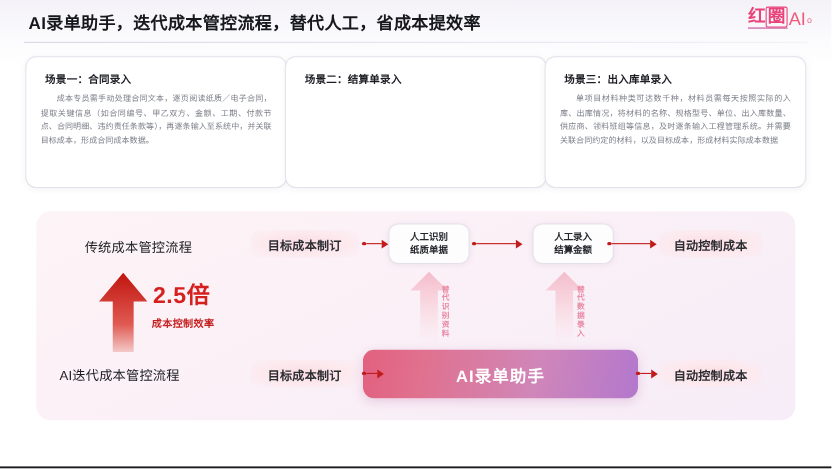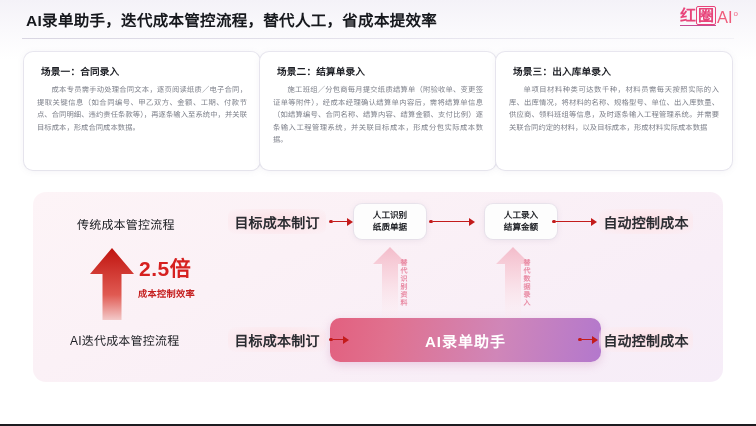--- a/index.html
+++ b/index.html
@@ -42,21 +42,21 @@
   .header-title {
     font-size: 15.5px;
     font-weight: 700;
     color: #16181d;
     letter-spacing: .3px;
     white-space: nowrap;
   }
   .logo {
     margin-left: auto;
     display: flex;
-    align-items: center;
+    align-items: flex-end;
     position: relative;
     top: -2px;
   }
   .logo-cn {
     font-size: 16px;
     font-weight: 700;
     color: #e8447a;
     letter-spacing: 0px;
     line-height: 1;
     border-bottom: 1.5px solid #c44b93;
@@ -127,21 +127,21 @@
 
   .row-label {
     position: absolute;
     font-size: 12px;
     font-weight: 400;
     color: #1b1d22;
     white-space: nowrap;
     letter-spacing: .2px;
   }
   .row-label.traditional { left: 77px; top: 215px; }
-  .row-label.ai          { left: 70px; top: 331px; }
+  .row-label.ai          { left: 54px; top: 331px; }
 
   
   .big-arrow {
     position: absolute;
     left: 90px; top: 248px;
     width: 44px; height: 72px;
   }
   .mult {
     position: absolute;
     left: 139px; top: 258px;
@@ -165,21 +165,21 @@
     position: absolute;
     box-sizing: border-box;
     display: flex;
     align-items: center;
     justify-content: center;
     text-align: center;
   }
   .node.soft {
     background: radial-gradient(ellipse at center, #fbdde3 0%, #fce9ee 55%, rgba(253,242,246,0) 100%);
     border-radius: 7px;
-    font-size: 14px;
+    font-size: 11px;
     font-weight: 600;
     color: #2a2c31;
     letter-spacing: .2px;
   }
   .node.white {
     background: #fdfdfd;
     border-radius: 8px;
     box-shadow: 0 1px 6px rgba(150,130,160,.16), 0 0 0 1px rgba(236,232,240,.9);
     font-size: 8.6px;
     font-weight: 600;
@@ -196,21 +196,21 @@
     box-shadow: 0 3px 10px rgba(190,110,170,.28);
   }
 
   
   .n-t1 { left: 228px; top: 209px; width: 98px; height: 25px; }
   .n-t2 { left: 354px; top: 204px; width: 72px; height: 35px; }
   .n-t3 { left: 485px; top: 204px; width: 72px; height: 35px; }
   .n-t4 { left: 599px; top: 209px; width: 94px; height: 25px; }
   
   .n-b1 { left: 228px; top: 327px; width: 98px; height: 25px; }
-  .n-b2 { left: 330px; top: 318px; width: 271px; height: 44px; }
+  .n-b2 { left: 330px; top: 318px; width: 250px; height: 44px; }
   .n-b3 { left: 599px; top: 327px; width: 94px; height: 25px; }
 
   
   .arrow {
     position: absolute;
     height: 9px;
     display: flex;
     align-items: center;
   }
   .arrow .dot {
@@ -282,21 +282,20 @@
 
   <div class="cards">
 
     <div class="card">
       <div class="card-title">场景一：合同录入</div>
       <p class="card-body">成本专员需手动处理合同文本，逐页阅读纸质／电子合同，提取关键信息（如合同编号、甲乙双方、金额、工期、付款节点、合同明细、违约责任条款等），再逐条输入至系统中，并关联目标成本，形成合同成本数据。</p>
     </div>
 
     <div class="card">
       <div class="card-title">场景二：结算单录入</div>
-      <p class="card-body">施工班组／分包商每月提交纸质结算单（附验收单、变更签证单等附件），经成本经理确认结算单内容后，需将结算单信息（如结算编号、合同名称、结算内容、结算金额、支付比例）逐条输入工程管理系统，并关联目标成本，形成分包实际成本数据。</p>
     </div>
 
     <div class="card">
       <div class="card-title">场景三：出入库单录入</div>
       <p class="card-body">单项目材料种类可达数千种，材料员需每天按照实际的入库、出库情况，将材料的名称、规格型号、单位、出入库数量、供应商、领料班组等信息，及时逐条输入工程管理系统。并需要关联合同约定的材料，以及目标成本，形成材料实际成本数据</p>
     </div>
 
   </div>
 
   <div class="panel"></div>

